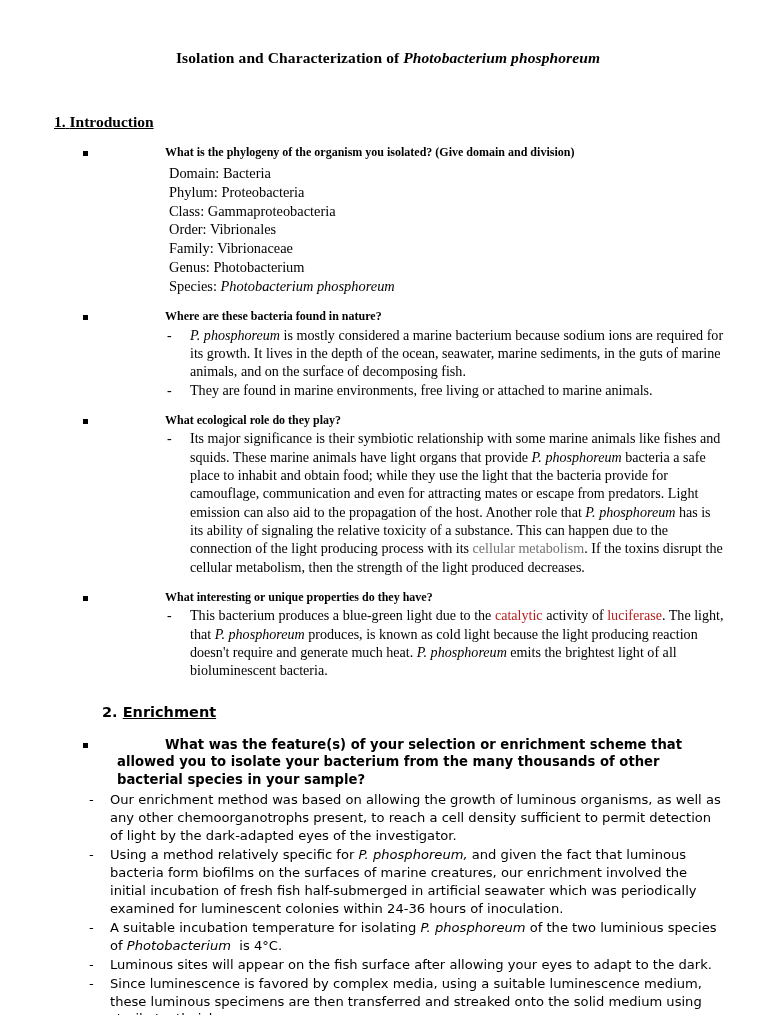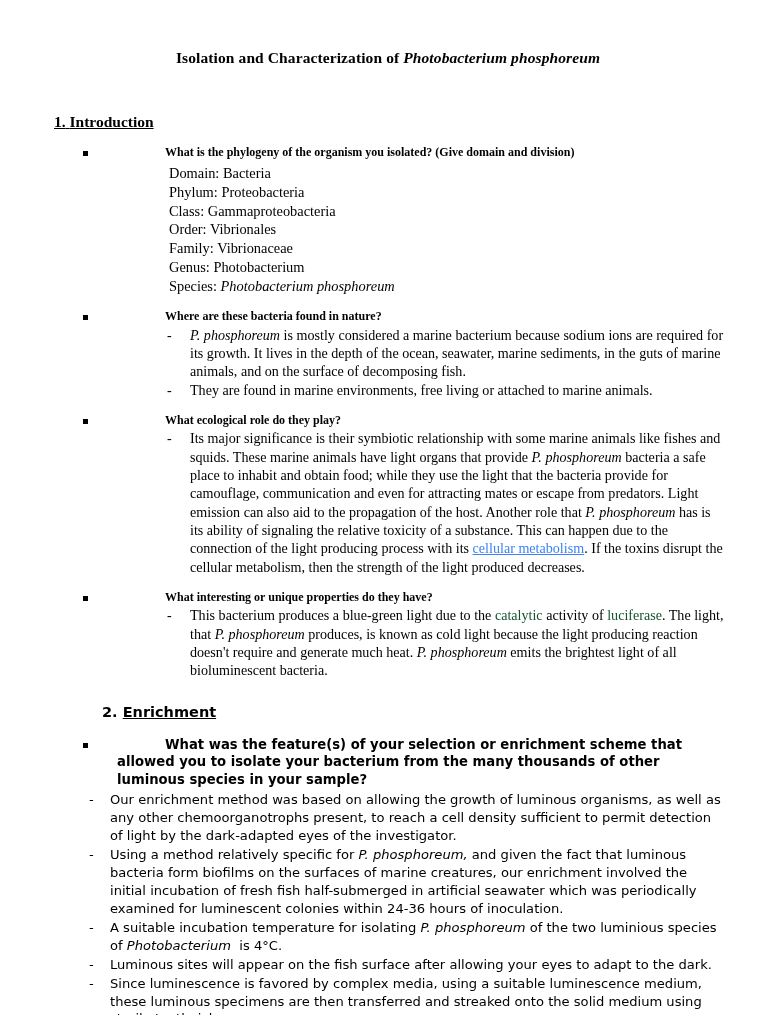--- a/index.html
+++ b/index.html
@@ -131,22 +131,22 @@
   }
   .sec2 .dash-list li {
     font-size: 13.1px;
     line-height: 1.37;
     padding-left: 23px;
     margin-bottom: 1px;
   }
 
   
   .it { font-style: italic; }
-  .link { color: #3b82f6; text-decoration: underline; }
-  .gray { color: #14532d; }
+  .link { color: #737373; }
+  .gray { color: #b91c1c; }
 </style>
 </head>
 <body>
 
 <div class="page">
 
   <h1 class="doc-title">
     <span>Isolation and Characterization of </span><span class="sp">Photobacterium phosphoreum</span>
   </h1>
 
@@ -232,21 +232,21 @@
 
   <div class="section sec2">
 
     <div class="sec-head">
       <span class="num-p">2.</span>
       <span class="title-u">Enrichment </span>
     </div>
 
     <div class="q-item">
       <span class="sq-bullet"></span>
-      <p class="q-text">What was the feature(s) of your selection or enrichment scheme that allowed you to isolate your bacterium from the many thousands of other luminous species in your sample?</p>
+      <p class="q-text">What was the feature(s) of your selection or enrichment scheme that allowed you to isolate your bacterium from the many thousands of other bacterial species in your sample?</p>
     </div>
 
     <ul class="dash-list">
       <li>
         <span class="dash">-</span>
         <span>Our enrichment method was based on allowing the growth of luminous organisms, as well as any other chemoorganotrophs present, to reach a cell density sufficient to permit detection of light by the dark-adapted eyes of the investigator.</span>
       </li>
       <li>
         <span class="dash">-</span>
         <span>Using a method relatively specific for <span class="it">P. phosphoreum,</span> and given the fact that luminous bacteria form biofilms on the surfaces of marine creatures, our enrichment involved the initial incubation of fresh fish half-submerged in artificial seawater which was periodically examined for luminescent colonies within 24-36 hours of inoculation.</span>

